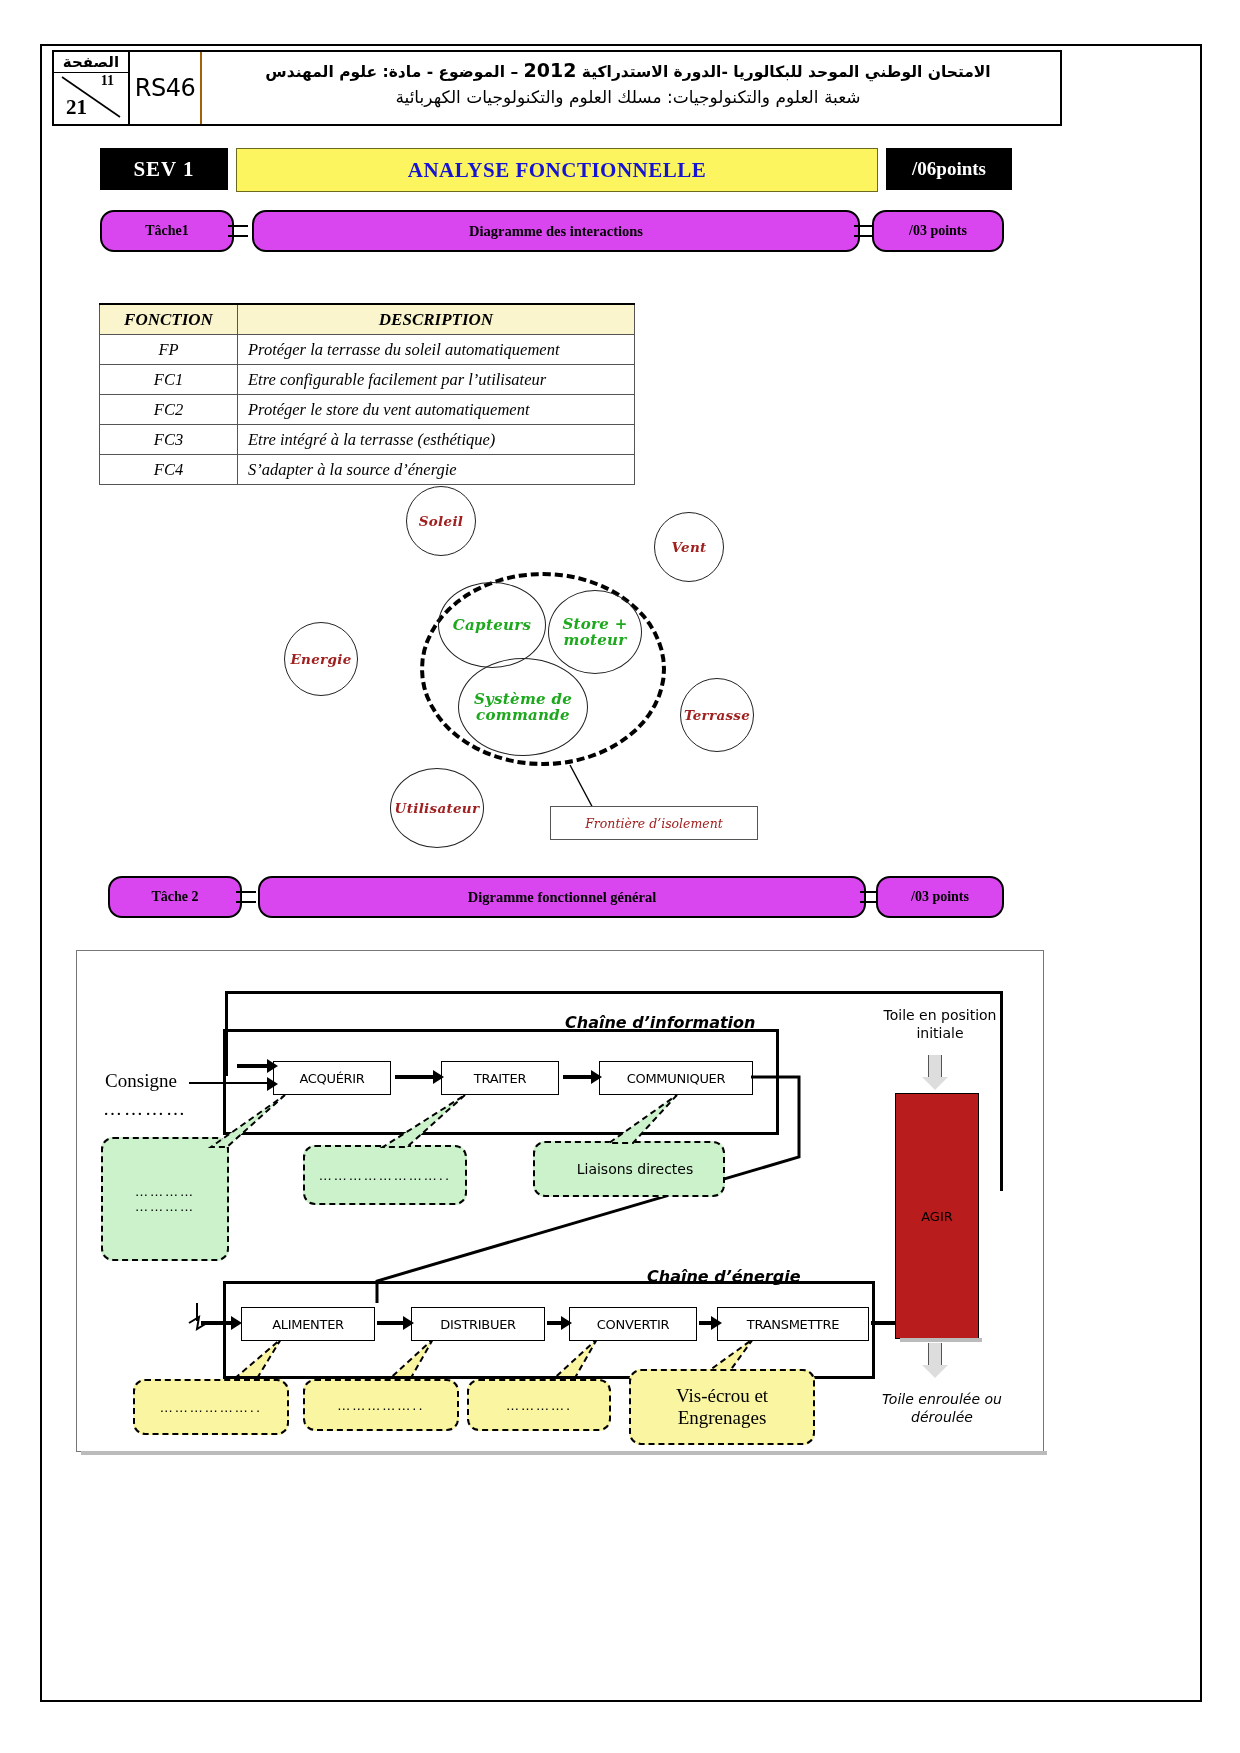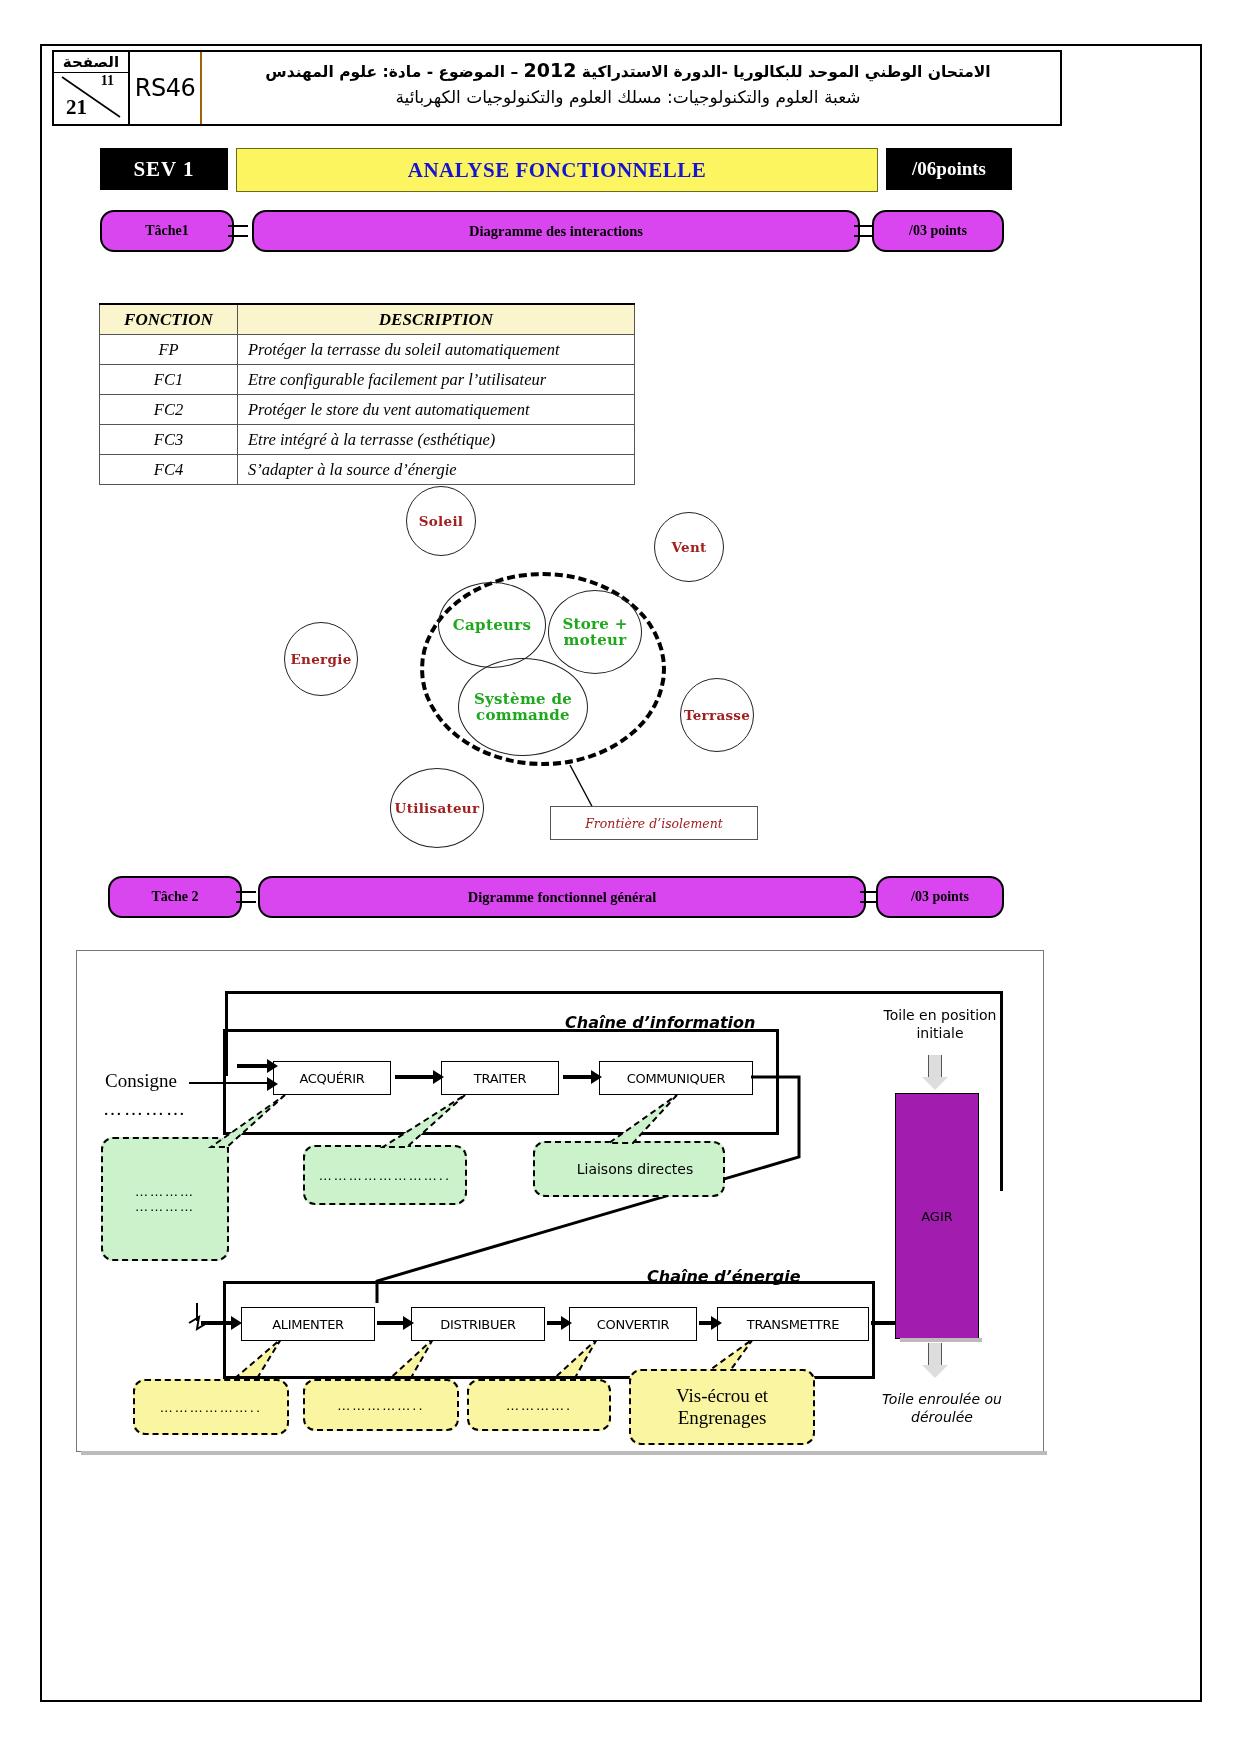--- a/index.html
+++ b/index.html
@@ -38,42 +38,42 @@
   
   .ftable{position:absolute;left:99px;top:303px;width:536px;border-collapse:collapse;}
   .ftable td,.ftable th{border:1px solid #555;height:27px;font-family:"Liberation Serif",serif;font-style:italic;font-size:16.5px;}
   .ftable thead th{background:#FAF5CD;font-weight:bold;font-style:italic;font-size:17px;text-align:center;border-top:2px solid #000;}
   .ftable td.c1{width:135px;text-align:center;}
   .ftable td.c2{padding-left:10px;}
 
   
   .cd{position:absolute;left:270px;top:480px;width:560px;height:375px;}
   .circ{position:absolute;border:1.2px solid #222;border-radius:50%;display:flex;align-items:center;justify-content:center;text-align:center;line-height:1.1;}
-  .circ span{font-family:"DejaVu Serif",serif;font-weight:bold;}
+  .circ span{font-family:"DejaVu Serif",serif;font-style:italic;font-weight:bold;}
   .ext span{color:#A02020;font-size:13.5px;letter-spacing:.3px;}
   .int span{color:#1DA81D;font-size:15px;letter-spacing:.3px;}
   .dashring{position:absolute;border:4px dashed #000;border-radius:50%;}
   .fbox{position:absolute;border:1px solid #555;background:#fff;display:flex;align-items:center;justify-content:center;}
   .fbox span{font-family:"DejaVu Serif",serif;font-style:italic;color:#A02020;font-size:12.5px;}
 
   
   .bigbox{position:absolute;left:76px;top:950px;width:966px;height:500px;border:1px solid #777;background:#fff;}
   .bigbox:after{content:"";position:absolute;left:4px;top:500px;width:966px;height:4px;background:#bbb;}
   .fn{position:absolute;border:1.5px solid #000;background:#fff;display:flex;align-items:center;justify-content:center;font-family:"DejaVu Sans",sans-serif;font-size:13px;letter-spacing:-.3px;}
   .chainbox{position:absolute;border:3px solid #000;background:transparent;}
   .chainlbl{position:absolute;font-family:"DejaVu Sans",sans-serif;font-style:italic;font-weight:bold;font-size:16px;text-decoration:underline;}
   .ar-h{position:absolute;height:4px;background:#000;}
   .ar-h:after{content:"";position:absolute;right:-11px;top:-5px;border-left:11px solid #000;border-top:7px solid transparent;border-bottom:7px solid transparent;}
   .ln{position:absolute;background:#000;}
   .callout{position:absolute;background:#CCF2CC;border:2px dashed #000;border-radius:12px;display:flex;align-items:center;justify-content:center;text-align:center;font-family:"DejaVu Sans",sans-serif;font-size:14px;}
   .callout.y{background:#FAF5A0;}
   .dots{letter-spacing:2px;font-size:13px;}
   .lbl{position:absolute;font-family:"DejaVu Sans",sans-serif;font-size:14px;text-align:center;line-height:1.25;}
   .lbl.serif{font-family:"Liberation Serif",serif;font-size:19px;}
-  .agirbox{position:absolute;border:1.5px solid #000;background:#a21caf;display:flex;align-items:center;justify-content:center;font-family:"DejaVu Sans",sans-serif;font-size:13px;}
+  .agirbox{position:absolute;border:1.5px solid #000;background:#b91c1c;display:flex;align-items:center;justify-content:center;font-family:"DejaVu Sans",sans-serif;font-size:13px;}
   .agirbox:after{content:"";position:absolute;left:4px;top:100%;width:100%;height:4px;background:#bbb;}
   .vArrow{position:absolute;width:26px;}
   .vArrow i{display:block;width:12px;height:22px;background:#ddd;border-left:1.5px solid #555;border-right:1.5px solid #555;margin:0 auto;}
   .vArrow b{display:block;width:0;height:0;border-left:13px solid transparent;border-right:13px solid transparent;border-top:13px solid #ddd;position:relative;}
   .vArrow b:before{content:"";position:absolute;left:-13px;top:-13px;width:0;height:0;border-left:13px solid transparent;border-right:13px solid transparent;border-top:13px solid #888;z-index:-1;}
   svg.overlay{position:absolute;left:0;top:0;width:966px;height:500px;pointer-events:none;}
 </style>
 </head>
 <body>
 

